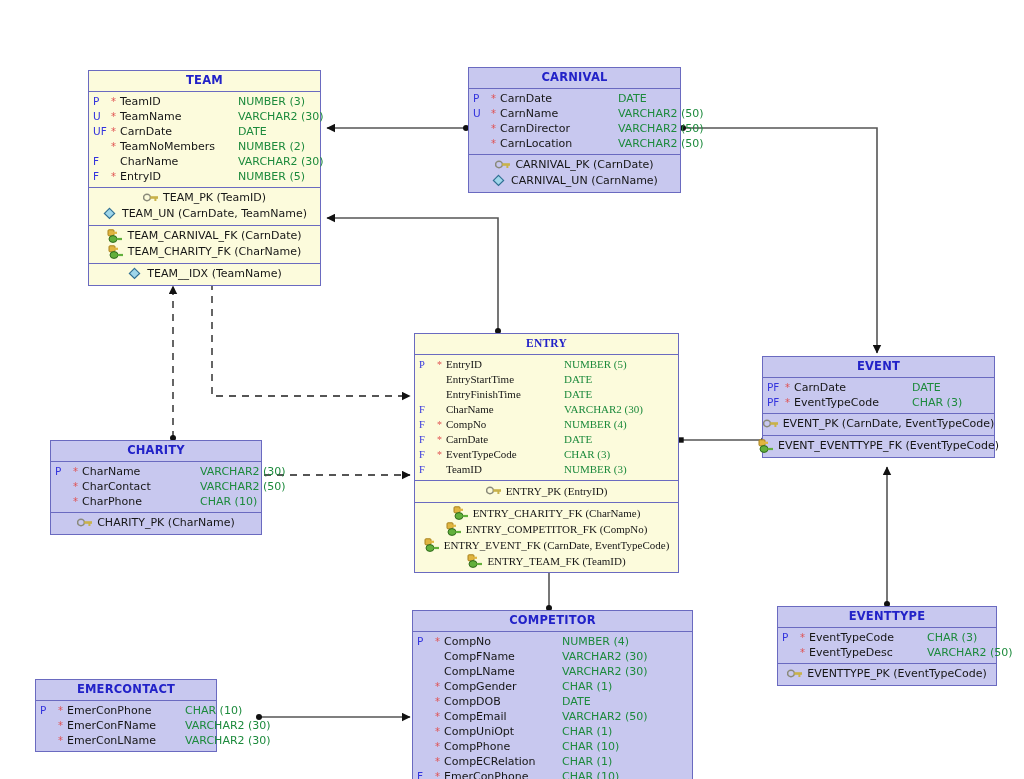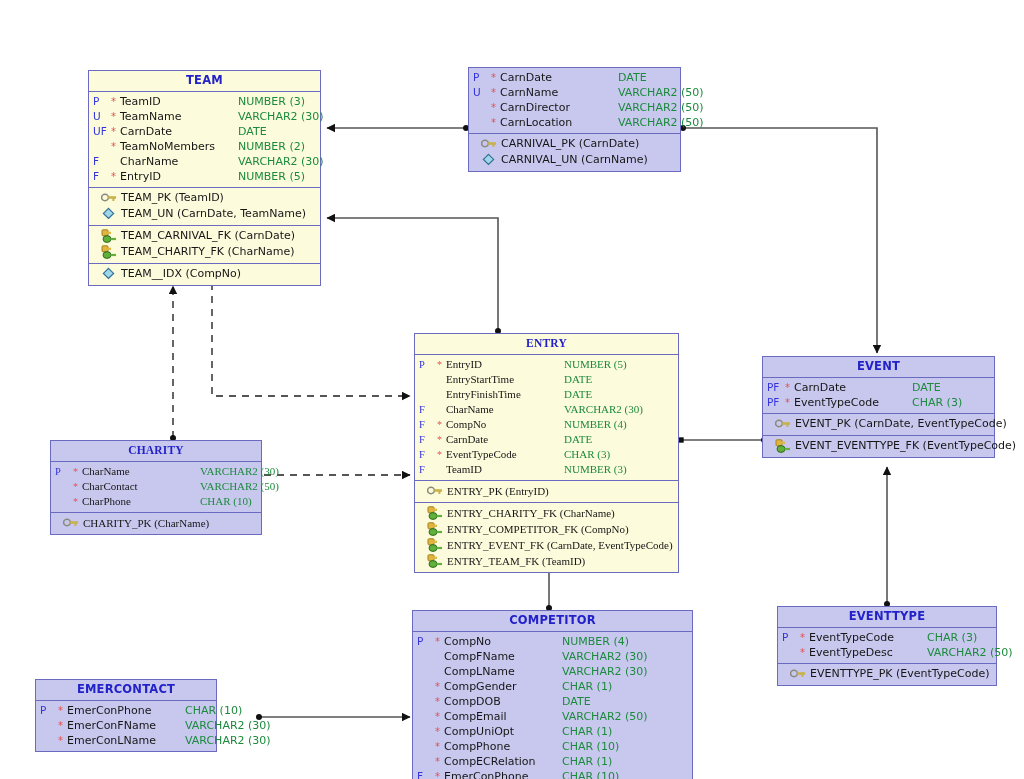--- a/index.html
+++ b/index.html
@@ -96,20 +96,21 @@
   }
 
   
   .crow {
     display: flex;
     align-items: center;
     height: 16px;
     line-height: 16px;
     padding: 0 12px;
     white-space: nowrap;
+    justify-content: center;
   }
   .crow .cicon {
     flex: 0 0 18px;
     width: 18px;
     height: 14px;
     position: relative;
     margin-right: 2px;
   }
   .crow .clabel {
     color: #161616;
@@ -119,21 +120,21 @@
   
   
   .ico-pk svg, .ico-fk svg, .ico-idx svg, .ico-un svg { display:block; }
 
   
   #ent-team      { left: 88px;  top: 30px;  width: 233px; }
   #ent-carnival  { left: 468px; top: 27px;  width: 213px; }
   #ent-entry     { left: 414px; top: 293px; width: 265px; font-family: Liberation Serif, serif; }
   #ent-event     { left: 762px; top: 316px; width: 233px; }
   #ent-eventtype { left: 777px; top: 566px; width: 220px; }
-  #ent-charity   { left: 50px;  top: 400px; width: 212px; font-family: Liberation Serif, serif; }
+  #ent-charity   { left: 50px;  top: 400px; width: 212px; }
   #ent-competitor{ left: 412px; top: 570px; width: 281px; }
   #ent-emercontact{ left: 35px; top: 639px; width: 182px; }
 </style>
 </head>
 <body>
 
 <div id="canvas">
 
   <svg id="edges" viewBox="0 0 1024 779" width="1024" height="779">
     <defs>
@@ -273,26 +274,27 @@
         <span class="clabel">TEAM_CHARITY_FK (CharName)</span>
       </div>
     </div>
     <div class="section">
       <div class="crow">
         <span class="cicon ico-idx">
           <svg width="15" height="13" viewBox="0 0 15 13">
               <path d="M7.5,1.4 L12.6,6.4 L7.5,11.4 L2.4,6.4 Z" fill="#9fd6ea" stroke="#2f6f93" stroke-width="1.2"></path>
             </svg>
         </span>
-        <span class="clabel">TEAM__IDX (CompNo)</span>
+        <span class="clabel">TEAM__IDX (TeamName)</span>
       </div>
     </div>
   </div>
 
   <div class="entity lav" id="ent-carnival">
+    <div class="ent-title">CARNIVAL</div>
     <div class="section">
       <div class="attr">
         <span class="a-key">P</span>
         <span class="a-req">*</span>
         <span class="a-name">CarnDate</span>
         <span class="a-type">DATE</span>
       </div>
       <div class="attr">
         <span class="a-key">U</span>
         <span class="a-req">*</span>

